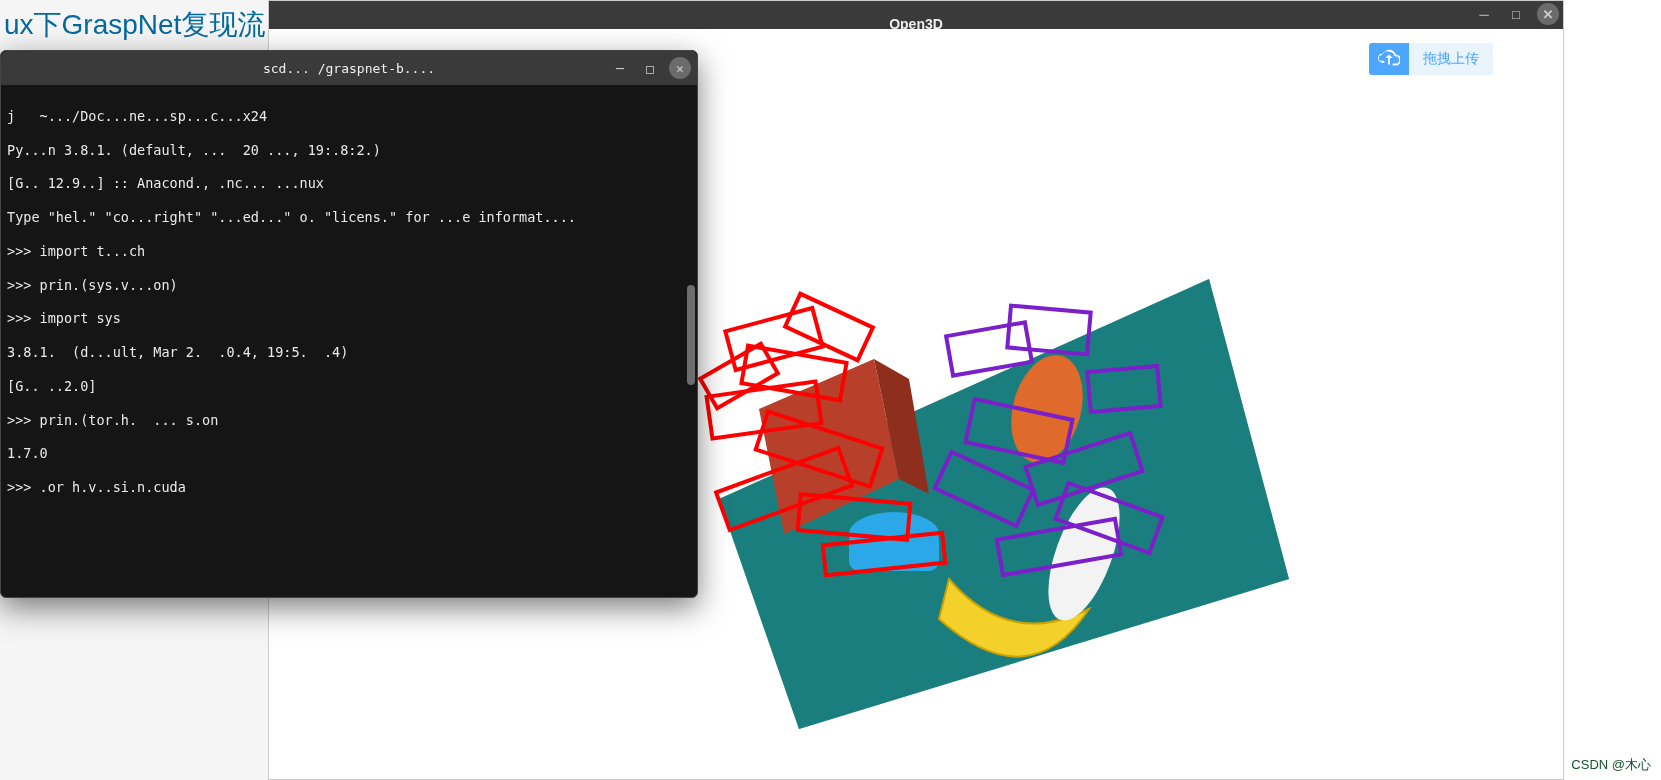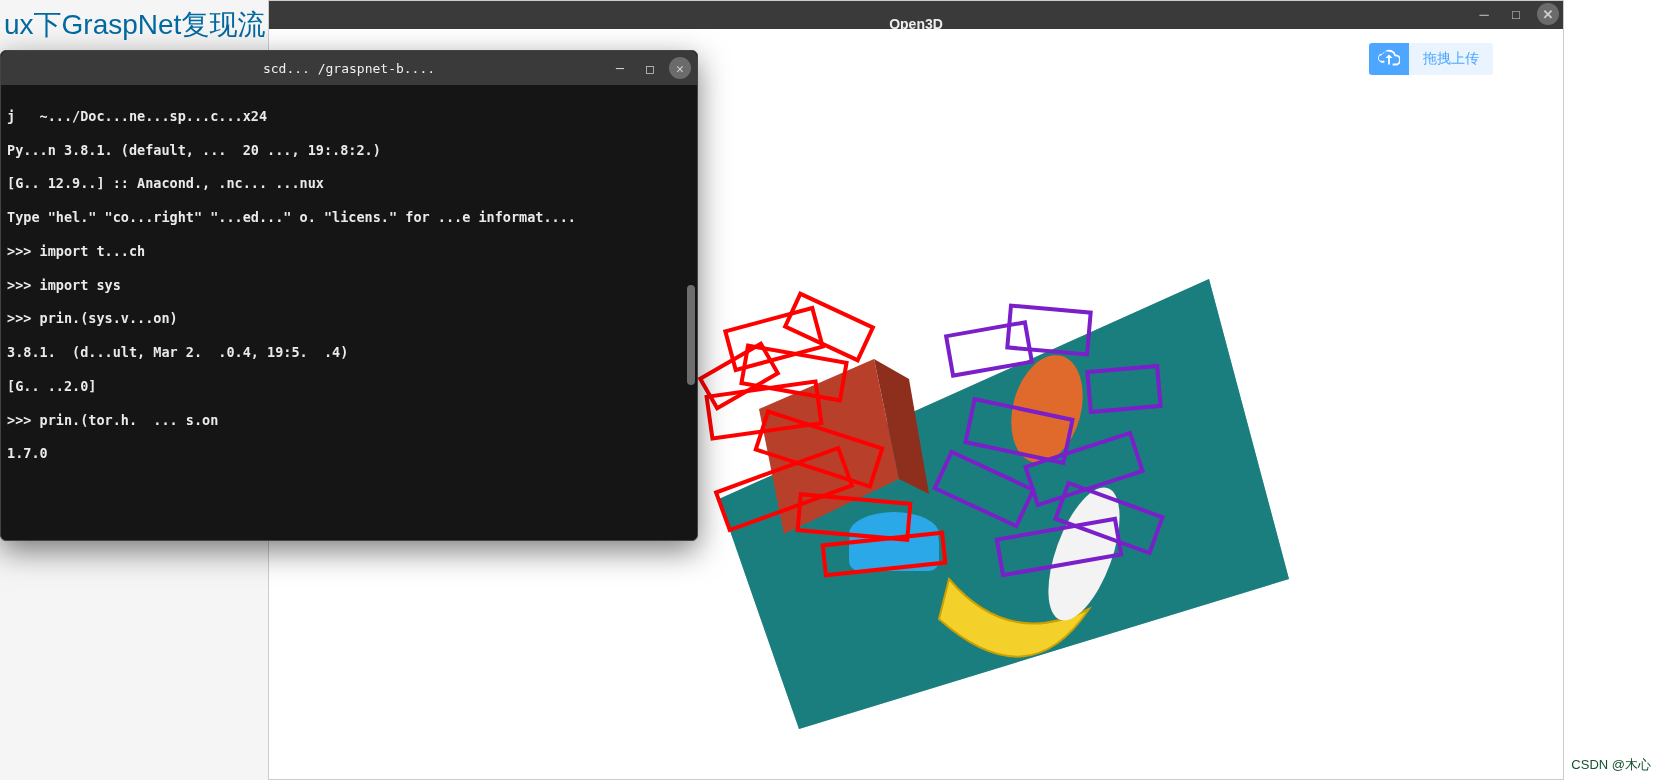--- a/index.html
+++ b/index.html
@@ -69,21 +69,21 @@
     }
 
     .scene-svg {
       position: absolute;
       left: 380px; top: 210px;
       width: 660px; height: 500px;
     }
 
     .term-window {
       position: absolute; left: 0; top: 50px;
-      width: 698px; height: 491px;
+      width: 698px; height: 548px;
       background: #151515;
       border: 1px solid #444;
       border-radius: 6px;
       box-shadow: 0 10px 30px rgba(0,0,0,.5);
       overflow: hidden;
       font-family: "DejaVu Sans Mono", monospace;
     }
     .term-titlebar {
       height: 34px; background:#3a3a3a;
       display:flex; align-items:center; justify-content:center;
@@ -91,21 +91,21 @@
       position: relative;
       border-radius: 6px 6px 0 0;
     }
     .term-controls { position:absolute; right:6px; top:6px; display:flex; gap:8px;}
     .term-body {
       color:#eaeaea; font-size: 13.5px;
       padding: 6px 8px 6px 6px;
       white-space: pre-wrap;
       line-height: 1.25;
       height: calc(100% - 34px);
-      overflow: hidden; position: relative; font-weight: bold;
+      overflow: hidden; position: relative;
     }
     .term-scroll {
       position:absolute; right:2px; top: 200px;
       width: 8px; height: 100px;
       background:#6d6d6d; border-radius:4px;
     }
     .watermark {
       position:absolute; right: 10px; bottom: 6px;
       color:#14532d; font-size: 13px;
     }
@@ -190,26 +190,27 @@
       <div class="wc-btn">□</div>
       <div class="wc-btn wc-close">✕</div>
     </div>
   </div>
   <div class="term-body">
 <span style="display: block;">j   ~.../Doc...ne...sp...c...x24</span>
 <span style="display: block;">Py...n 3.8.1. (default, ...  20 ..., 19:.8:2.)</span>
 <span style="display: block;">[G.. 12.9..] :: Anacond., .nc... ...nux</span>
 <span style="display: block;">Type "hel." "co...right" "...ed..." o. "licens." for ...e informat....</span>
 <span style="display: block;">&gt;&gt;&gt; import t...ch</span>
+<span style="display: block;">&gt;&gt;&gt; prin.(sys.v...on)</span>
 <span style="display: block;">&gt;&gt;&gt; import sys</span>
-<span style="display: block;">&gt;&gt;&gt; prin.(sys.v...on)</span>
 <span style="display: block;">3.8.1.  (d...ult, Mar 2.  .0.4, 19:5.  .4)</span>
 <span style="display: block;">[G.. ..2.0]</span>
 <span style="display: block;">&gt;&gt;&gt; prin.(tor.h.  ... s.on</span>
 <span style="display: block;">1.7.0</span>
+<span style="display: block;">&gt;&gt;&gt; .or h.v..si.n.cuda</span>
 
 
 
 
 
 
 
 
 
 

